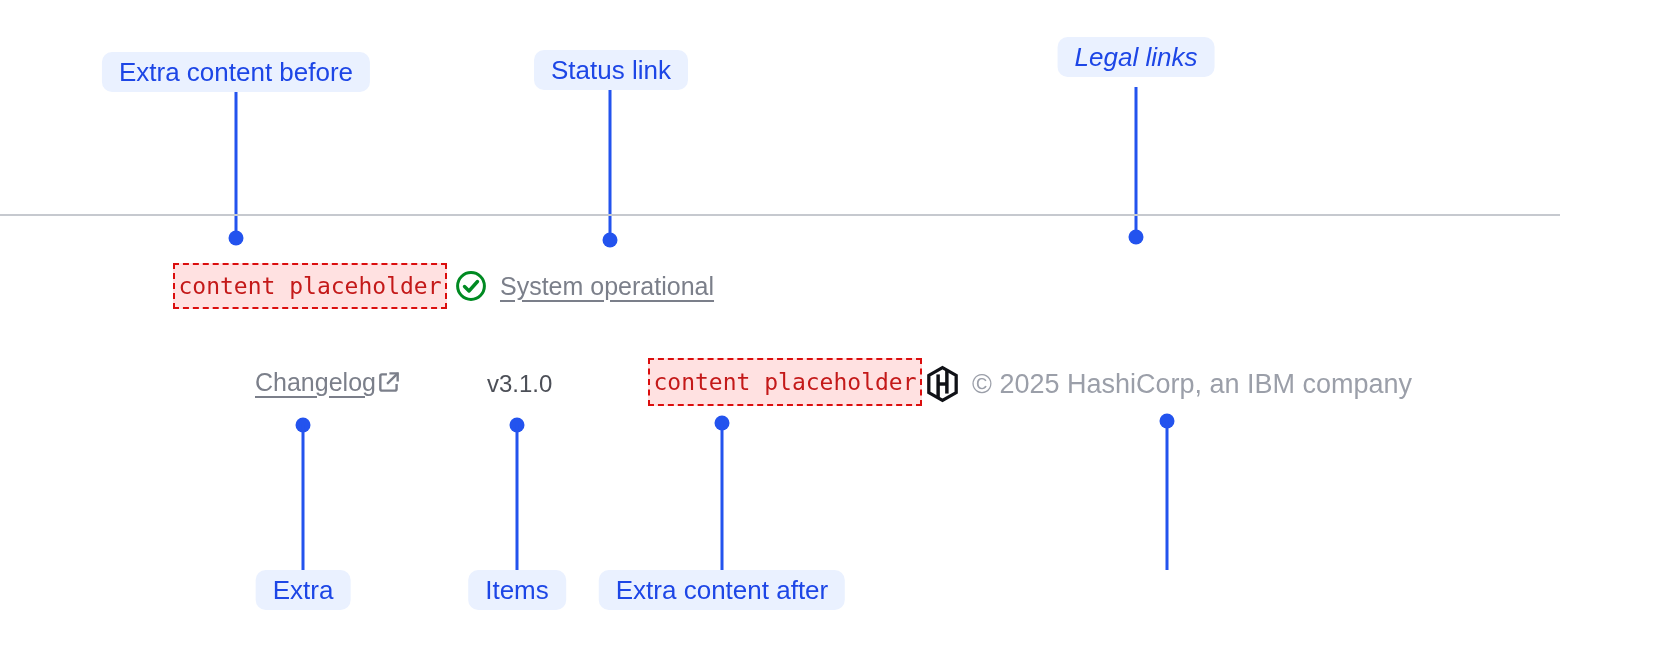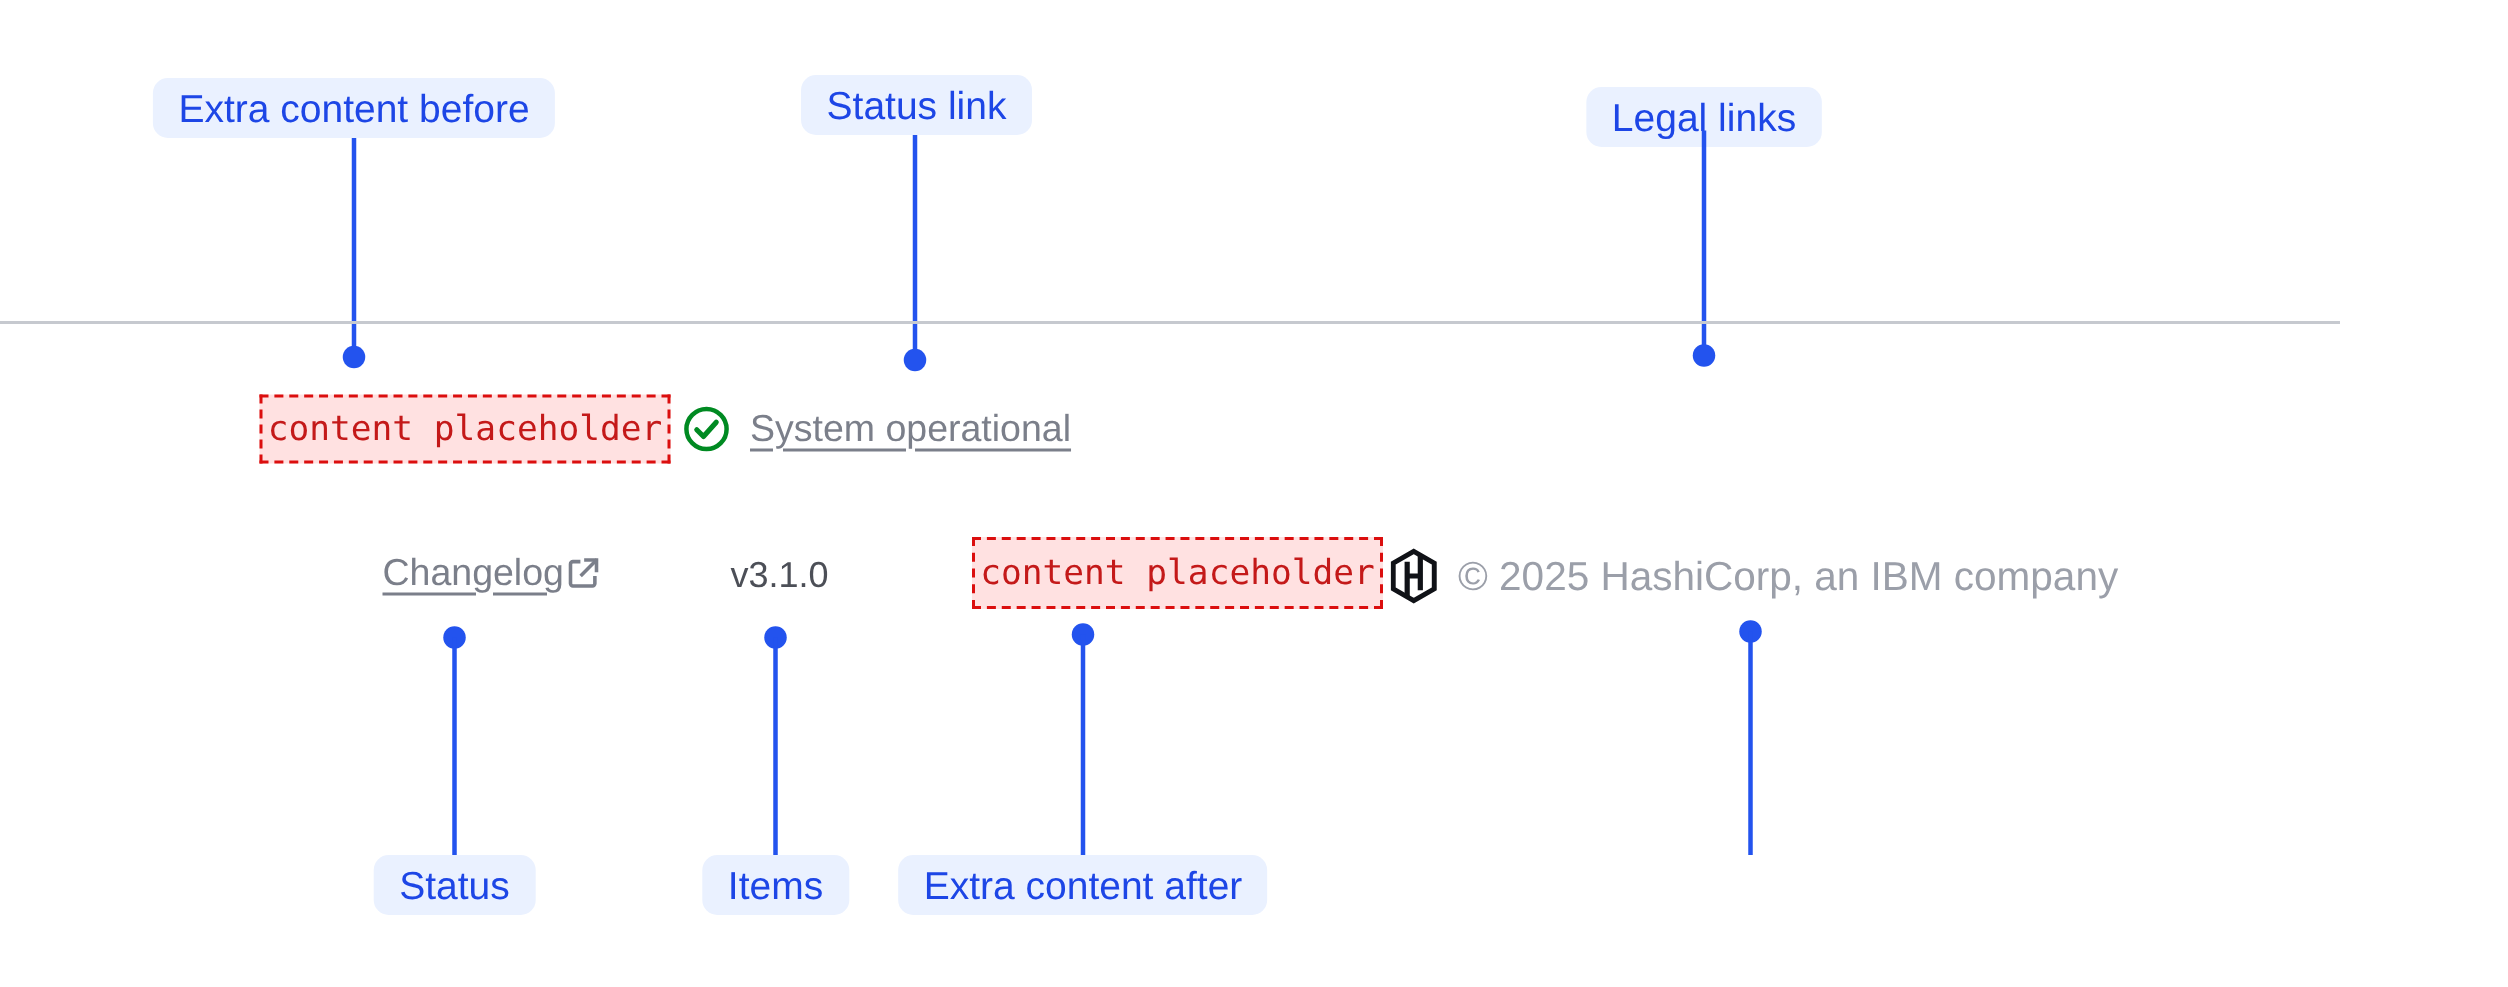--- a/index.html
+++ b/index.html
@@ -116,21 +116,21 @@
 <div id="canvas">
 
   <div class="callout-pill" style="left:236px; top:52px;">Extra content before</div>
   <div class="callout-line" style="left:236px; top:92px; height:146px;"></div>
   <div class="callout-dot" style="left:236px; top:238px;"></div>
 
   <div class="callout-pill" style="left:611px; top:50px;">Status link</div>
   <div class="callout-line" style="left:610px; top:90px; height:150px;"></div>
   <div class="callout-dot" style="left:610px; top:240px;"></div>
 
-  <div class="callout-pill" style="left:1136px; top:58px;">Legal links</div>
+  <div class="callout-pill" style="left:1136px; top:37px;font-style:italic;">Legal links</div>
   <div class="callout-line" style="left:1136px; top:87px; height:150px;"></div>
   <div class="callout-dot" style="left:1136px; top:237px;"></div>
 
   <div class="divider"></div>
 
   <div class="placeholder-box" style="left:129px; top:263px; width:274px; height:46px;">content placeholder</div>
 
   <div class="status-group">
     <span>
       <svg width="32" height="32" viewBox="0 0 32 32" fill="none">
@@ -163,21 +163,21 @@
       <path d="M12.2 9.5 V35" stroke="#101217" stroke-width="3.8"></path>
       <path d="M21.8 4.5 V30.5" stroke="#101217" stroke-width="3.8"></path>
       <path d="M11 20 H23" stroke="#101217" stroke-width="3.8"></path>
     </svg>
   </div>
 
   <div class="copyright-text">© 2025 HashiCorp, an IBM company</div>
 
   <div class="callout-dot" style="left:303px; top:425px;"></div>
   <div class="callout-line" style="left:303px; top:425px; height:145px;"></div>
-  <div class="callout-pill" style="left:303px; top:570px;">Status</div>
+  <div class="callout-pill" style="left:303px; top:570px;">Extra</div>
 
   <div class="callout-dot" style="left:517px; top:425px;"></div>
   <div class="callout-line" style="left:517px; top:425px; height:145px;"></div>
   <div class="callout-pill" style="left:517px; top:570px;">Items</div>
 
   <div class="callout-dot" style="left:722px; top:423px;"></div>
   <div class="callout-line" style="left:722px; top:423px; height:147px;"></div>
   <div class="callout-pill" style="left:722px; top:570px;">Extra content after</div>
 
   <div class="callout-dot" style="left:1167px; top:421px;"></div>

